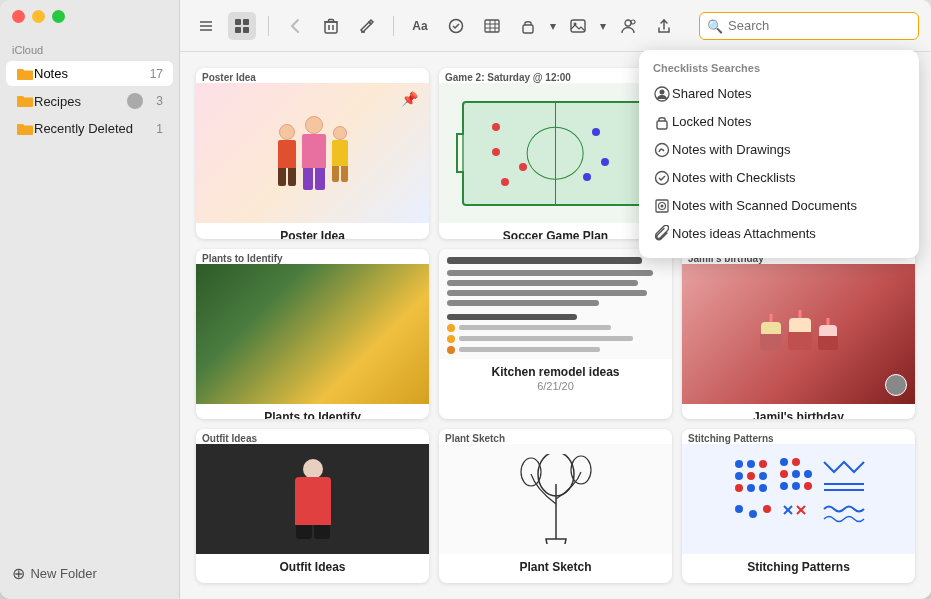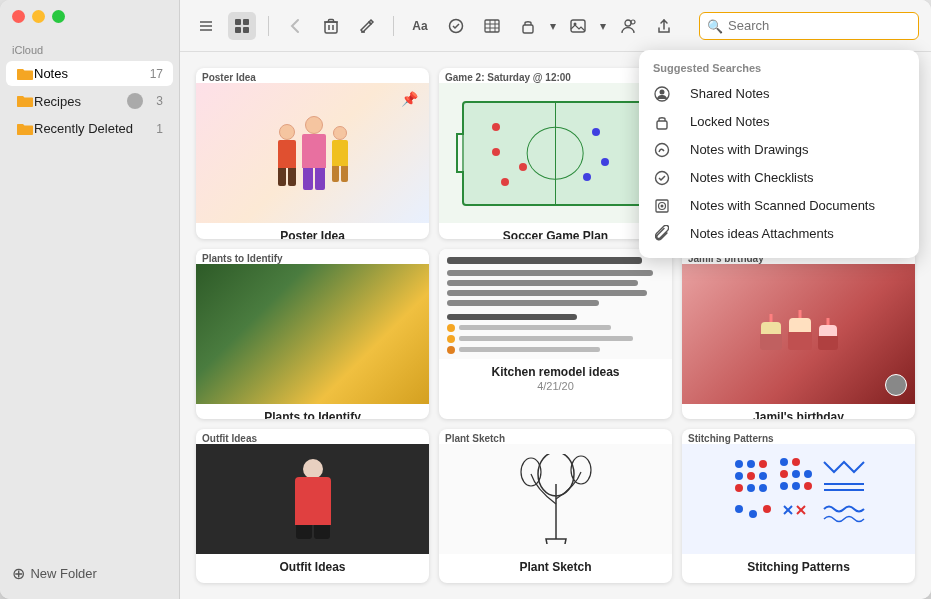--- a/index.html
+++ b/index.html
@@ -157,21 +157,21 @@
       font-weight: 600;
       text-transform: none;
     }
     .dropdown-item {
       display: flex;
       align-items: center;
       padding: 5px 14px;
       font-size: 13px;
       color: #222;
       cursor: pointer;
-      gap: 19px;
+      gap: 1px;
     }
     .dropdown-item-icon {
       width: 18px;
       height: 18px;
       display: flex;
       align-items: center;
       justify-content: center;
       flex-shrink: 0;
       font-size: 14px;
     }
@@ -549,21 +549,21 @@
             <path d="M5 5 L8 2 L11 5" fill="none" stroke="#555" stroke-width="1.5" stroke-linecap="round"></path>
             <path d="M3 10 L3 14 L13 14 L13 10" fill="none" stroke="#555" stroke-width="1.5" stroke-linecap="round"></path>
           </svg>
         </button>
         <div class="toolbar-spacer"></div>
         <div class="search-container">
           <span class="search-icon-wrap">🔍</span>
           <input class="search-input" type="text" placeholder="Search" style="">
           
           <div class="search-dropdown">
-            <div class="dropdown-title">Suggested Searches</div>
+            <div class="dropdown-title">Checklists Searches</div>
 
             <div class="dropdown-item">
               <span class="dropdown-item-icon">
                 <svg width="16" height="16" viewBox="0 0 16 16">
                   <circle cx="8" cy="8" r="7" fill="none" stroke="#555" stroke-width="1.3"></circle>
                   <circle cx="8" cy="6" r="2.5" fill="#555"></circle>
                   <path d="M3 13 C3 10.5 5.5 9 8 9 C10.5 9 13 10.5 13 13" fill="#555"></path>
                 </svg>
               </span>
               <span>Shared Notes</span>
@@ -742,21 +742,21 @@
               </div>
               <div class="kitchen-todo">
                 <div class="todo-dot" style="background:#e08020;"></div>
                 <div style="height:5px;border-radius:2px;background:#bbb;width:65%;"></div>
               </div>
 
             </div>
           </div>
           <div class="note-info">
             <div class="note-title">Kitchen remodel ideas</div>
-            <div class="note-date">4/21/20</div>
+            <div class="note-date">6/21/20</div>
           </div>
         </div>
 
         <div class="note-card">
           <div class="note-card-label">Jamil's birthday</div>
           <div class="note-thumb">
             <div class="birthday-bg">
 
               <div style="display:flex;gap:6px;align-items:flex-end;">
                 <div style="display:flex;flex-direction:column;align-items:center;">

